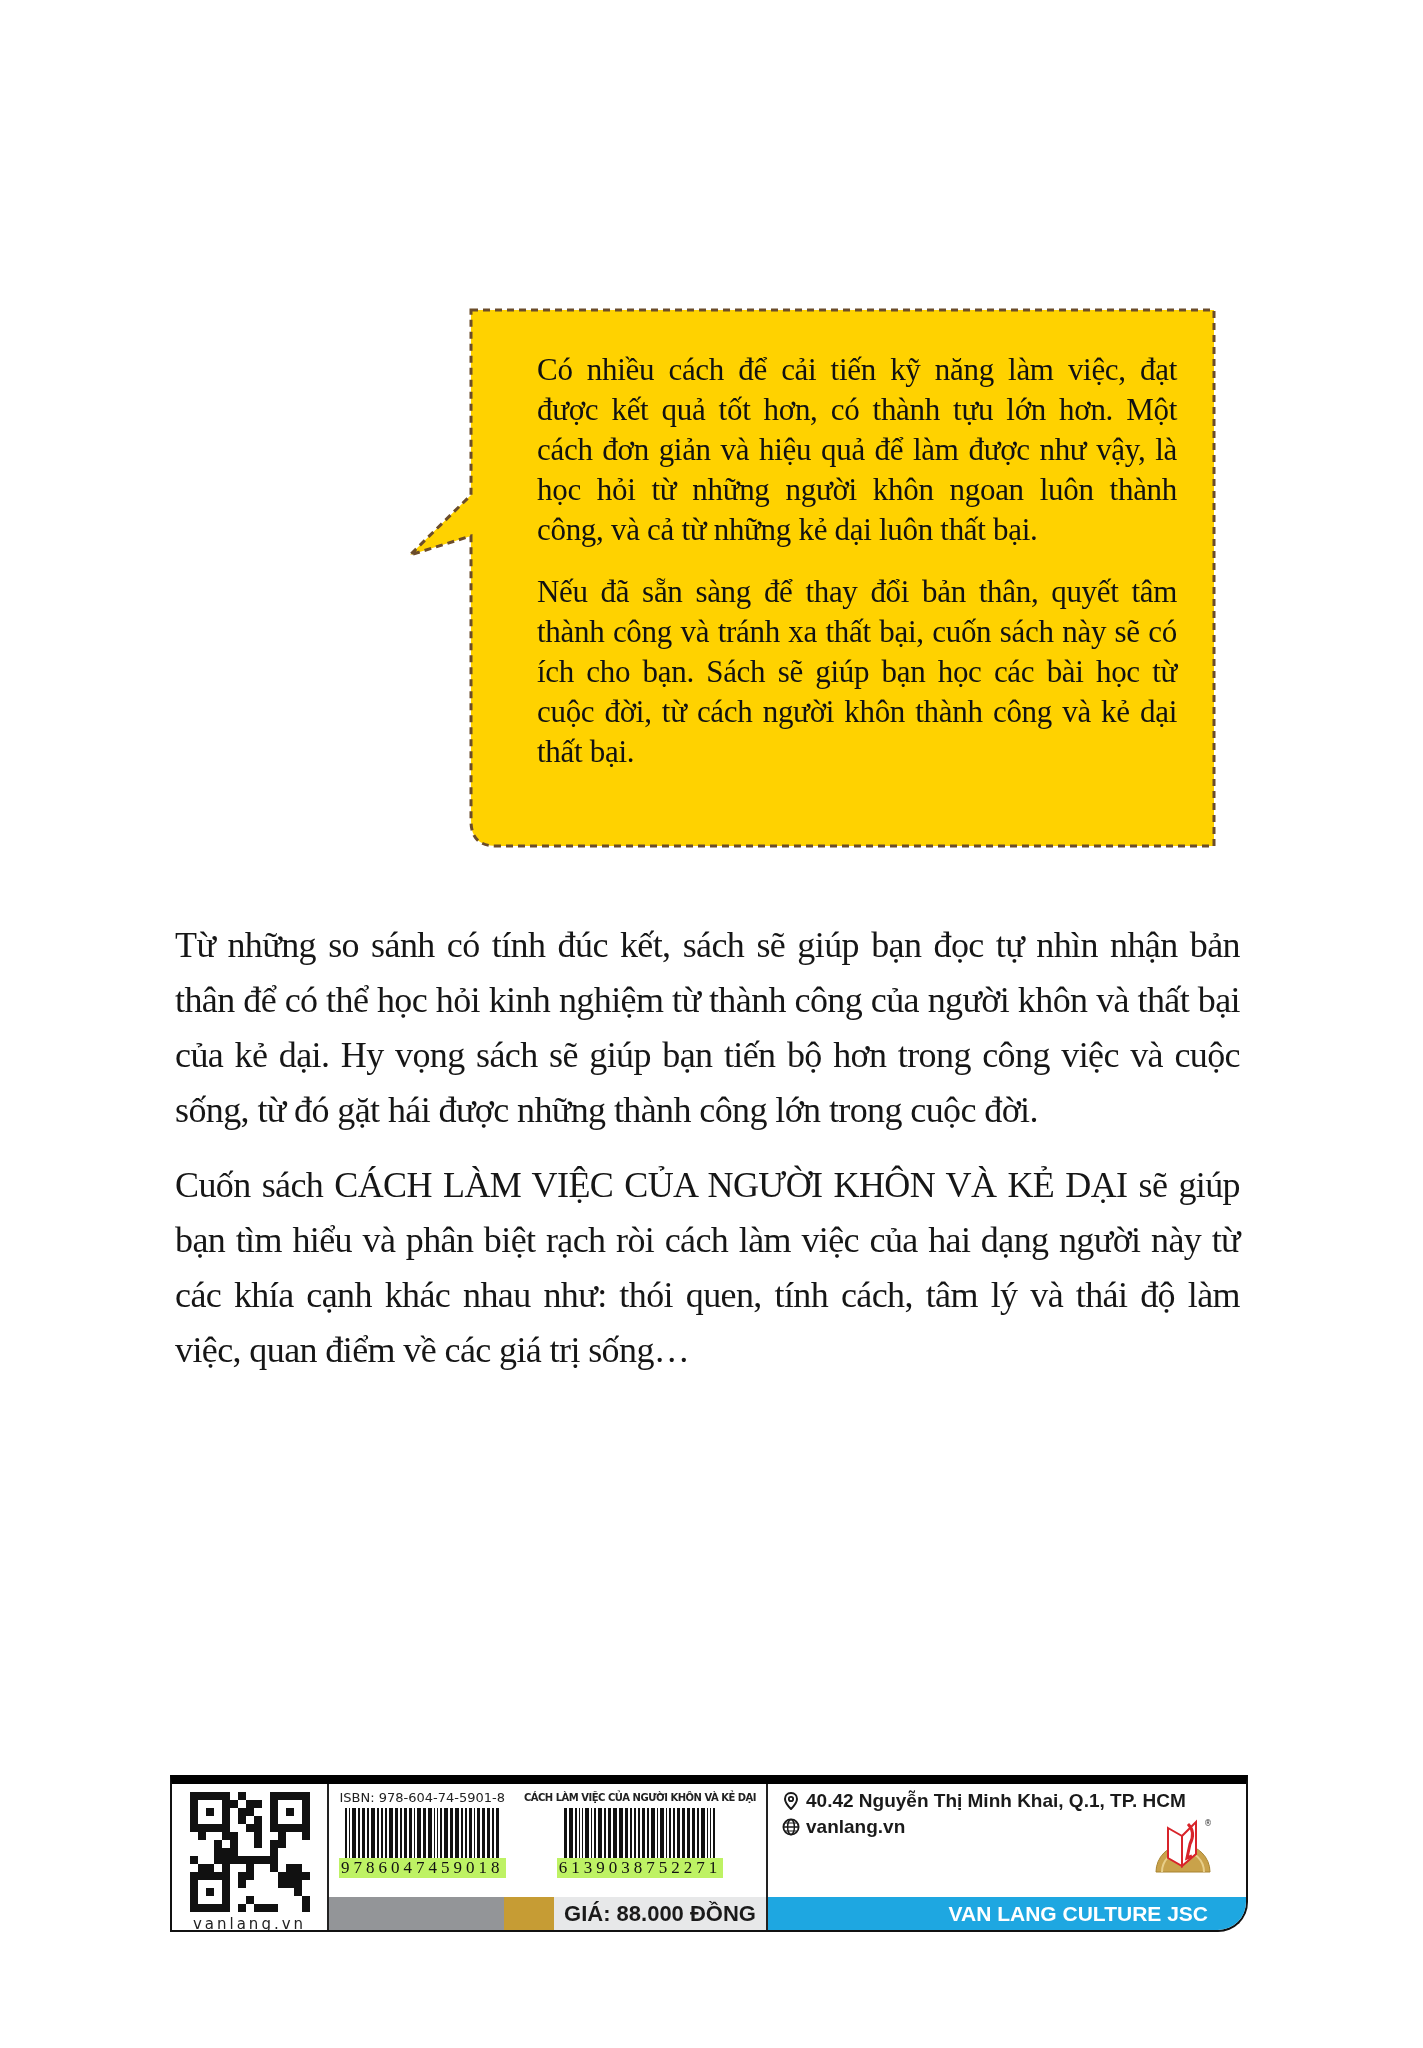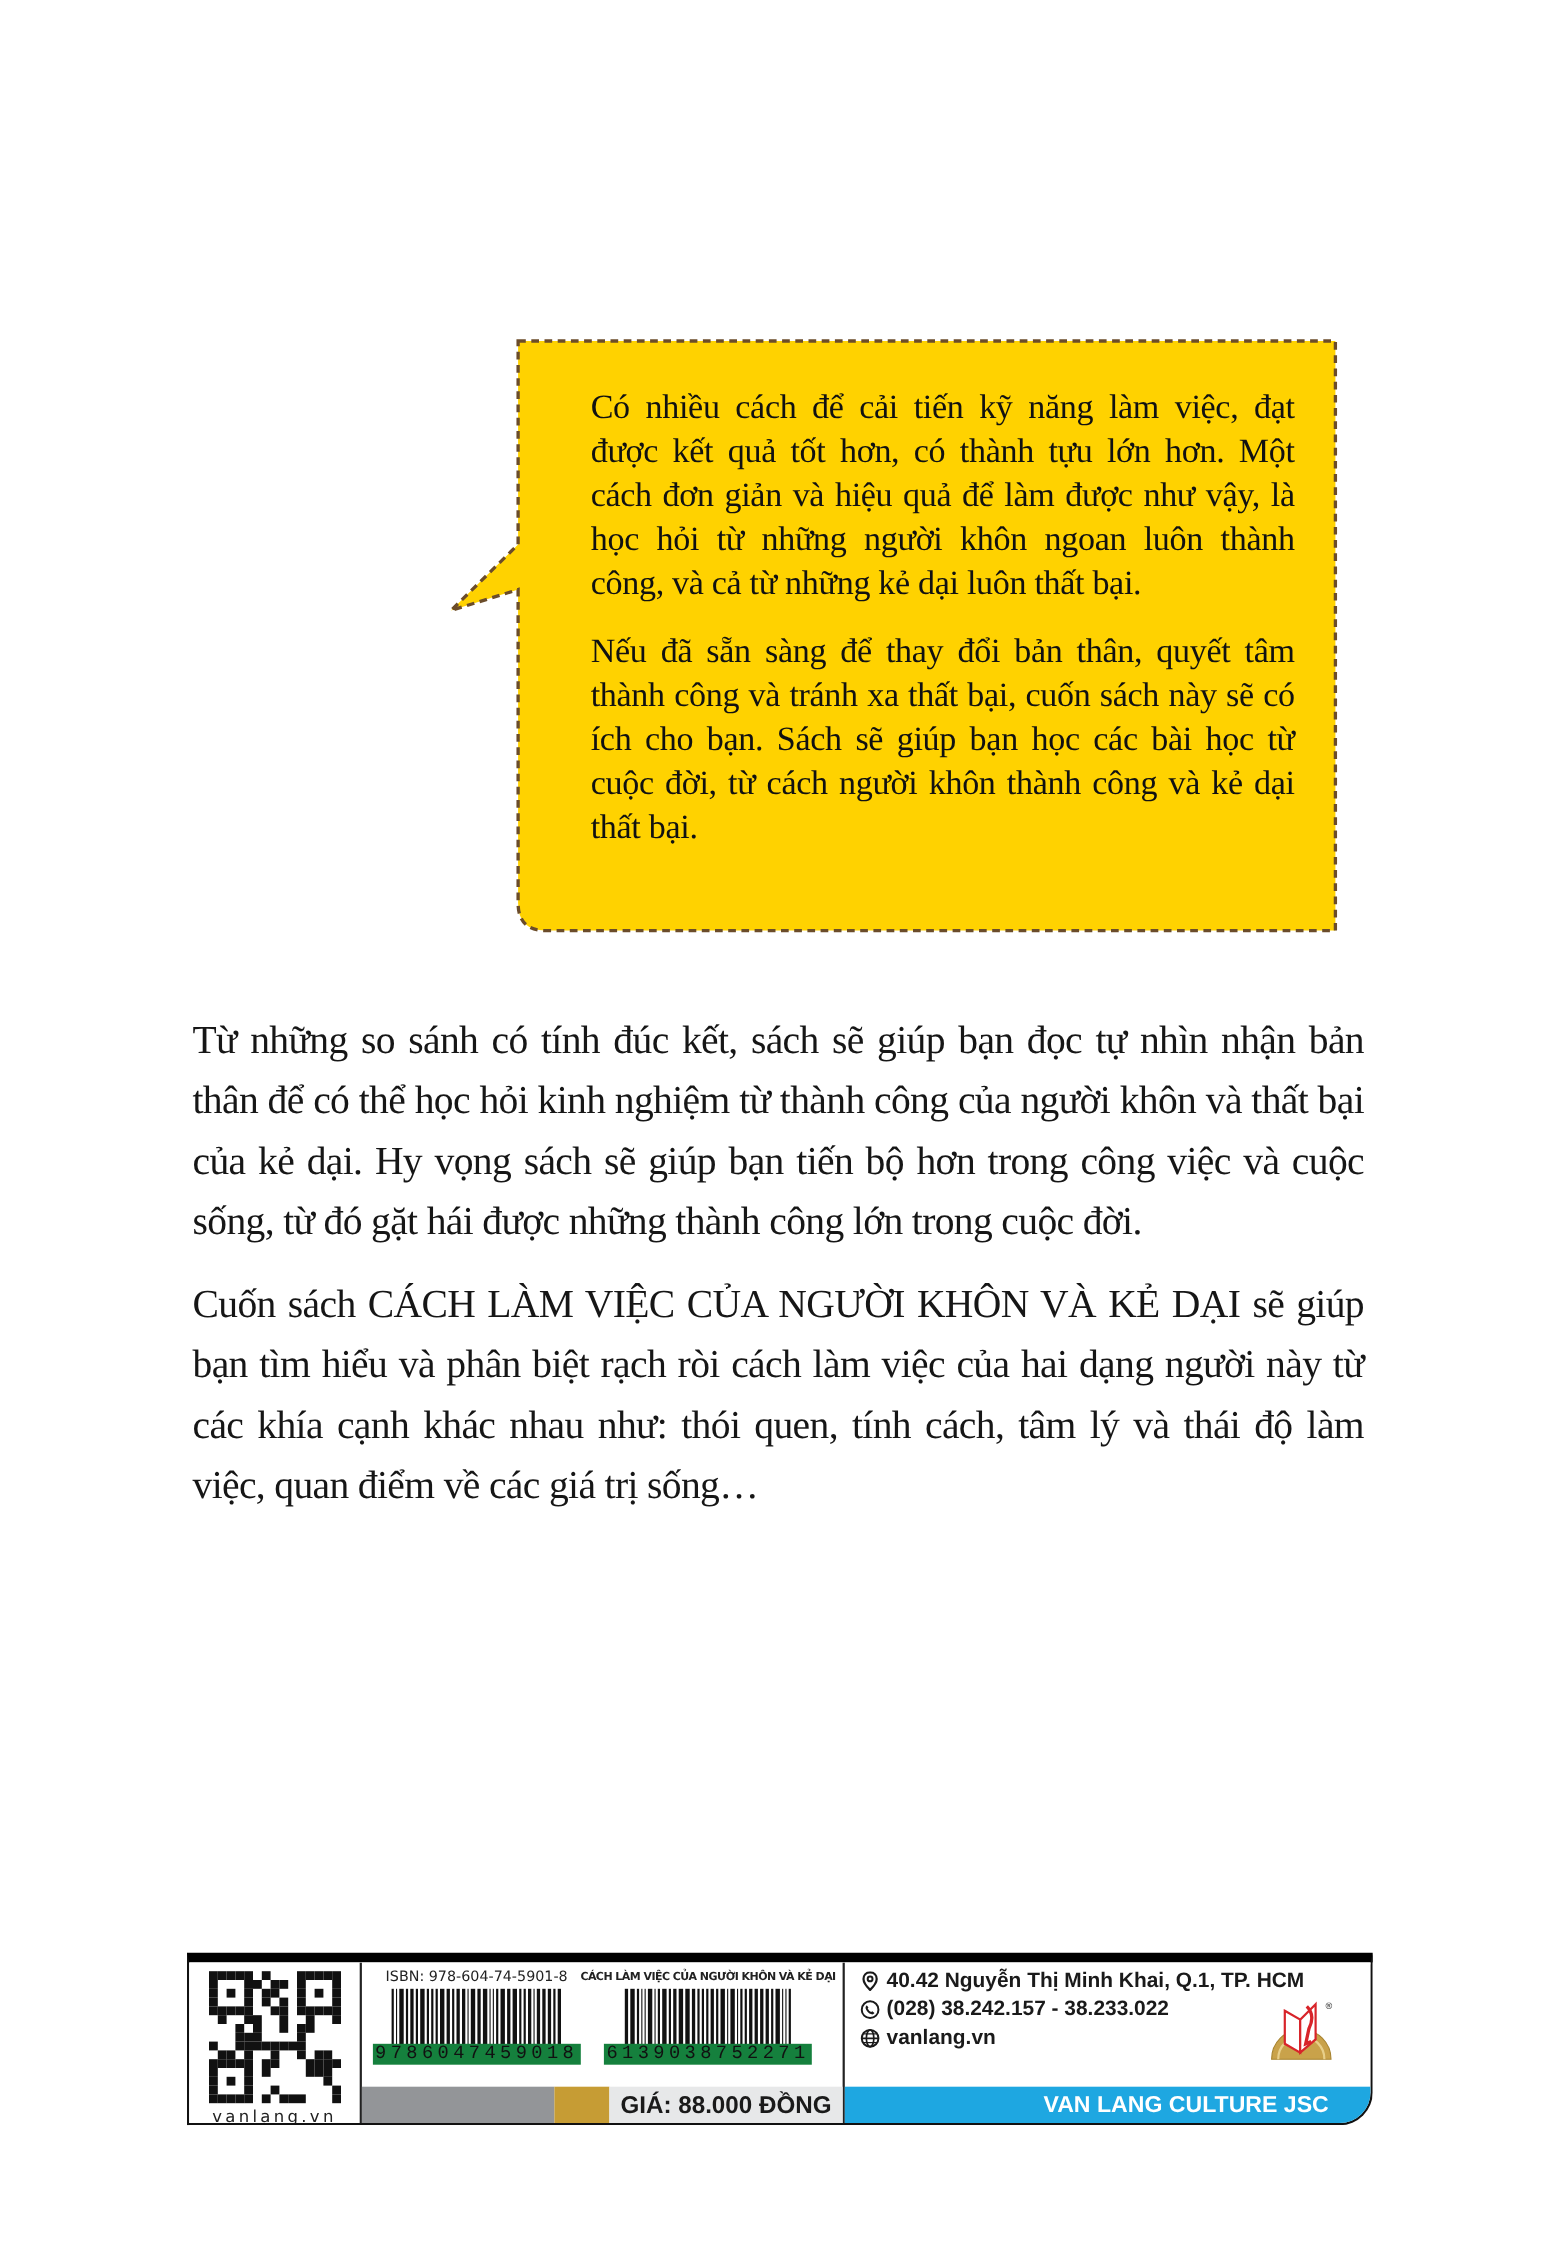--- a/index.html
+++ b/index.html
@@ -15,21 +15,21 @@
   .qr { width:120px; height:120px; margin-top:8px; display:grid; grid-template-columns:repeat(15,8px); grid-template-rows:repeat(15,8px); }
   .qr span { background:#111; }
   .qr-url { font-family:"DejaVu Sans", sans-serif; font-size:15px; letter-spacing:3px; color:#222; margin-top:3px; }
   .barcode-sec { width:437px; border-right:2px solid #222; display:flex; flex-direction:column; }
   .barcodes { flex:1; display:flex; justify-content:space-between; padding:4px 10px 0 10px; }
   .bc { display:flex; flex-direction:column; align-items:center; }
   .bc-label { font-family:"DejaVu Sans", sans-serif; font-size:13px; color:#222; height:20px; line-height:20px; white-space:nowrap; }
   .bc-label.small { font-size:10px; font-weight:bold; letter-spacing:-0.5px; }
   .bars { display:flex; align-items:flex-start; height:58px; gap:2px; }
   .bars i { display:block; background:#111; height:52px; }
-  .bc-num { font-family:Liberation Mono, monospace; font-size:17px; letter-spacing:4px; margin-top:-8px; background:#15803d; padding:0 2px; }
+  .bc-num { font-family:Liberation Serif, serif; font-size:17px; letter-spacing:4px; margin-top:-8px; background:#bef264; padding:0 2px; }
   .price-row { height:33px; display:flex; }
   .price-grey { width:175px; background:#939598; }
   .price-gold { width:50px; background:#c69c34; }
   .price-label { flex:1; background:#e7e8e9; font-family:"Liberation Sans", sans-serif; font-weight:bold; font-size:22px; line-height:33px; text-align:center; color:#1a1a1a; }
   .contact-sec { flex:1; display:flex; flex-direction:column; position:relative; }
   .contact-lines { flex:1; padding:4px 0 0 14px; font-family:"Liberation Sans", sans-serif; font-weight:bold; font-size:19px; line-height:26px; color:#1a1a1a; }
   .contact-line { display:flex; align-items:center; gap:6px; }
   .ci { width:18px; height:18px; display:inline-flex; align-items:center; justify-content:center; }
   .logo { position:absolute; right:32px; top:30px; width:62px; height:62px; }
   .company-band { height:33px; background:#1ea7e1; color:#fff; font-family:"Liberation Sans", sans-serif; font-weight:bold; font-size:21px; line-height:33px; text-align:right; padding-right:38px; }
@@ -379,29 +379,20 @@
     <div class="contact-sec">
       <div class="contact-lines">
         <div class="contact-line">
           <span class="ci">
             <svg width="16" height="18" viewBox="0 0 16 18">
                 <path d="M8 1 C4 1 2 4 2 7 C2 11 8 17 8 17 C8 17 14 11 14 7 C14 4 12 1 8 1 Z" fill="none" stroke="#1a1a1a" stroke-width="2"></path>
                 <circle cx="8" cy="7" r="2.2" fill="none" stroke="#1a1a1a" stroke-width="1.8"></circle>
               </svg>
           </span>
           <span>40.42 Nguyễn Thị Minh Khai, Q.1, TP. HCM</span>
-        </div>
-        <div class="contact-line">
-          <span class="ci">
-            <svg width="18" height="18" viewBox="0 0 18 18">
-                <circle cx="9" cy="9" r="7.6" fill="none" stroke="#1a1a1a" stroke-width="1.8"></circle>
-                <path d="M6 5 L7.5 7 L6.8 8 Q8 10.5 10 11.2 L11 10.5 L13 12 Q12 13.5 10.5 13.2 Q6 12 4.8 7.5 Q4.8 5.8 6 5 Z" fill="#1a1a1a"></path>
-              </svg>
-          </span>
-          <span>(028) 38.242.157 - 38.233.022</span>
         </div>
         <div class="contact-line">
           <span class="ci">
             <svg width="18" height="18" viewBox="0 0 18 18">
                 <circle cx="9" cy="9" r="7.6" fill="none" stroke="#1a1a1a" stroke-width="1.8"></circle>
                 <ellipse cx="9" cy="9" rx="3.4" ry="7.6" fill="none" stroke="#1a1a1a" stroke-width="1.5"></ellipse>
                 <line x1="1.5" y1="9" x2="16.5" y2="9" stroke="#1a1a1a" stroke-width="1.5"></line>
                 <line x1="3" y1="5" x2="15" y2="5" stroke="#1a1a1a" stroke-width="1.2"></line>
                 <line x1="3" y1="13" x2="15" y2="13" stroke="#1a1a1a" stroke-width="1.2"></line>
               </svg>

